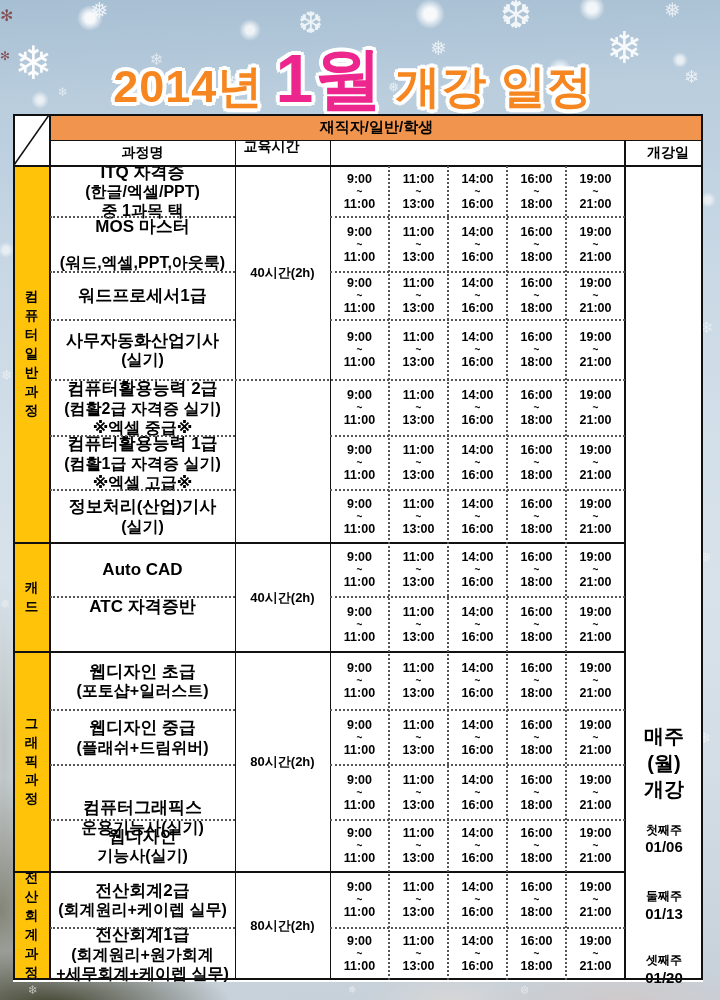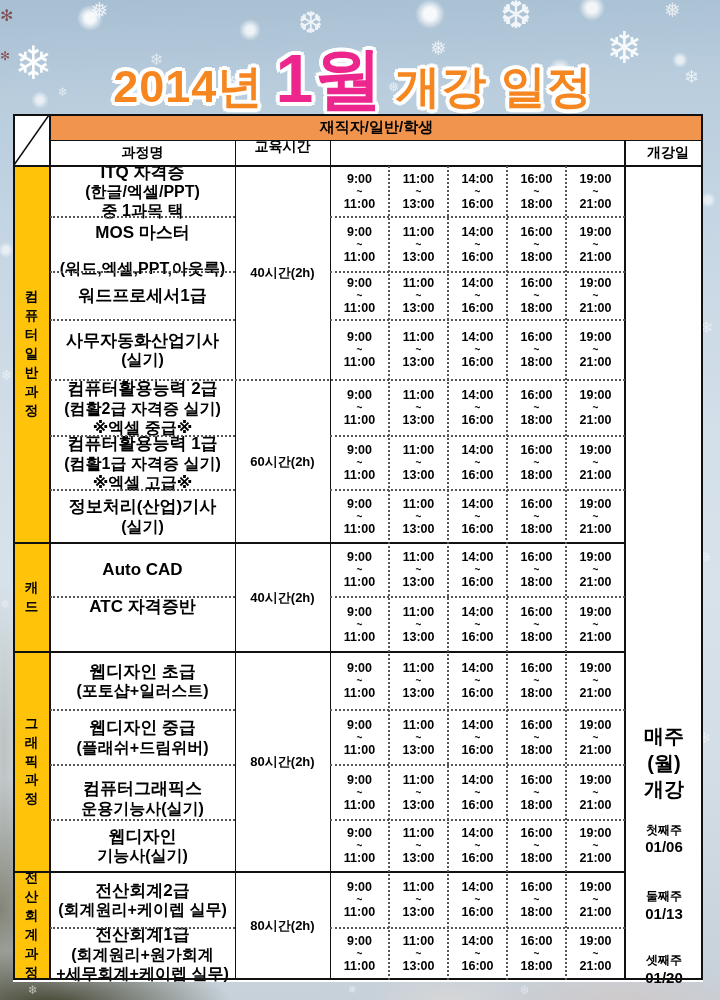--- a/index.html
+++ b/index.html
@@ -97,21 +97,21 @@
 
     <div class="cell" style="left:0;top:0;width:37px;height:52px;">
       <svg class="diag-svg" width="37" height="52">
         <line x1="1" y1="51" x2="36" y2="1" stroke="#111" stroke-width="1.5"></line>
       </svg>
     </div>
 
     <div class="cell audience" id="audienceCell" style="left: 37px; top: 0px; width: 653px; height: 26px; background: rgb(241, 149, 78);">재직자/일반/학생</div>
 
     <div class="cell colhead" style="left:37px;top:26px;width:185px;height:26px;">과정명</div>
-    <div class="cell colhead" style="left:222px;top:26px;width:95px;height:14px;">교육시간</div>
+    <div class="cell colhead" style="left:211px;top:26px;width:95px;height:14px;">교육시간</div>
     <div class="cell colhead" style="left:612px;top:26px;width:86px;height:26px;">개강일</div>
 
     <div class="cell open-cell" id="openCell" style="left:612px;top:52px;width:78px;height:882px;justify-content:flex-end;">
       <div style="margin-top:198px;">
         <div class="weekly-line">매주</div>
         <div class="weekly-line">(월)</div>
         <div class="weekly-line">개강</div>
       </div>
       <div class="week-item" style="margin-top:20px;">
         <div class="week-label">첫째주</div>
@@ -182,21 +182,21 @@
       <div class="cell timecell" style="left: 494px; top: 52px; width: 59px; height: 51px;">
         <div class="t">16:00</div>
         <div class="tilde">~</div>
         <div class="t">18:00</div>
       </div>
       <div class="cell timecell" style="left: 553px; top: 52px; width: 59px; height: 51px;">
         <div class="t">19:00</div>
         <div class="tilde">~</div>
         <div class="t">21:00</div>
       </div>
-      <div class="cell" style="left: 37px; top: 109px; width: 185px; height: 55px; gap: 16px;">
+      <div class="cell" style="left: 37px; top: 103px; width: 185px; height: 55px; gap: 16px;">
         <div class="course-title">MOS 마스터</div>
         <div class="course-sub">(워드,엑셀,PPT,아웃룩)</div>
       </div>
       <div class="cell timecell" style="left: 317px; top: 103px; width: 59px; height: 55px;">
         <div class="t">9:00</div>
         <div class="tilde">~</div>
         <div class="t">11:00</div>
       </div>
       <div class="cell timecell" style="left: 376px; top: 103px; width: 59px; height: 55px;">
         <div class="t">11:00</div>
@@ -471,21 +471,21 @@
       <div class="cell timecell" style="left: 494px; top: 596px; width: 59px; height: 55px;">
         <div class="t">16:00</div>
         <div class="tilde">~</div>
         <div class="t">18:00</div>
       </div>
       <div class="cell timecell" style="left: 553px; top: 596px; width: 59px; height: 55px;">
         <div class="t">19:00</div>
         <div class="tilde">~</div>
         <div class="t">21:00</div>
       </div>
-      <div class="cell" style="left: 37px; top: 657px; width: 185px; height: 55px;">
+      <div class="cell" style="left: 37px; top: 676px; width: 185px; height: 55px;">
         <div class="course-title">컴퓨터그래픽스</div>
         <div class="course-sub">운용기능사(실기)</div>
       </div>
       <div class="cell timecell" style="left: 317px; top: 651px; width: 59px; height: 55px;">
         <div class="t">9:00</div>
         <div class="tilde">~</div>
         <div class="t">11:00</div>
       </div>
       <div class="cell timecell" style="left: 376px; top: 651px; width: 59px; height: 55px;">
         <div class="t">11:00</div>
@@ -590,23 +590,20 @@
         <div class="tilde">~</div>
         <div class="t">18:00</div>
       </div>
       <div class="cell timecell" style="left: 553px; top: 814px; width: 59px; height: 52px;">
         <div class="t">19:00</div>
         <div class="tilde">~</div>
         <div class="t">21:00</div>
       </div>
       <div class="cell" style="left: 222px; top: 52px; width: 95px; height: 214px;">
         <div class="hours-label">40시간(2h)</div>
-      </div>
-      <div class="cell" style="left: 222px; top: 266px; width: 95px; height: 163px;">
-        <div class="hours-label">60시간(2h)</div>
       </div>
       <div class="cell" style="left: 222px; top: 429px; width: 95px; height: 109px;">
         <div class="hours-label">40시간(2h)</div>
       </div>
       <div class="cell" style="left: 222px; top: 538px; width: 95px; height: 220px;">
         <div class="hours-label">80시간(2h)</div>
       </div>
       <div class="cell" style="left: 222px; top: 758px; width: 95px; height: 108px;">
         <div class="hours-label">80시간(2h)</div>
       </div>

